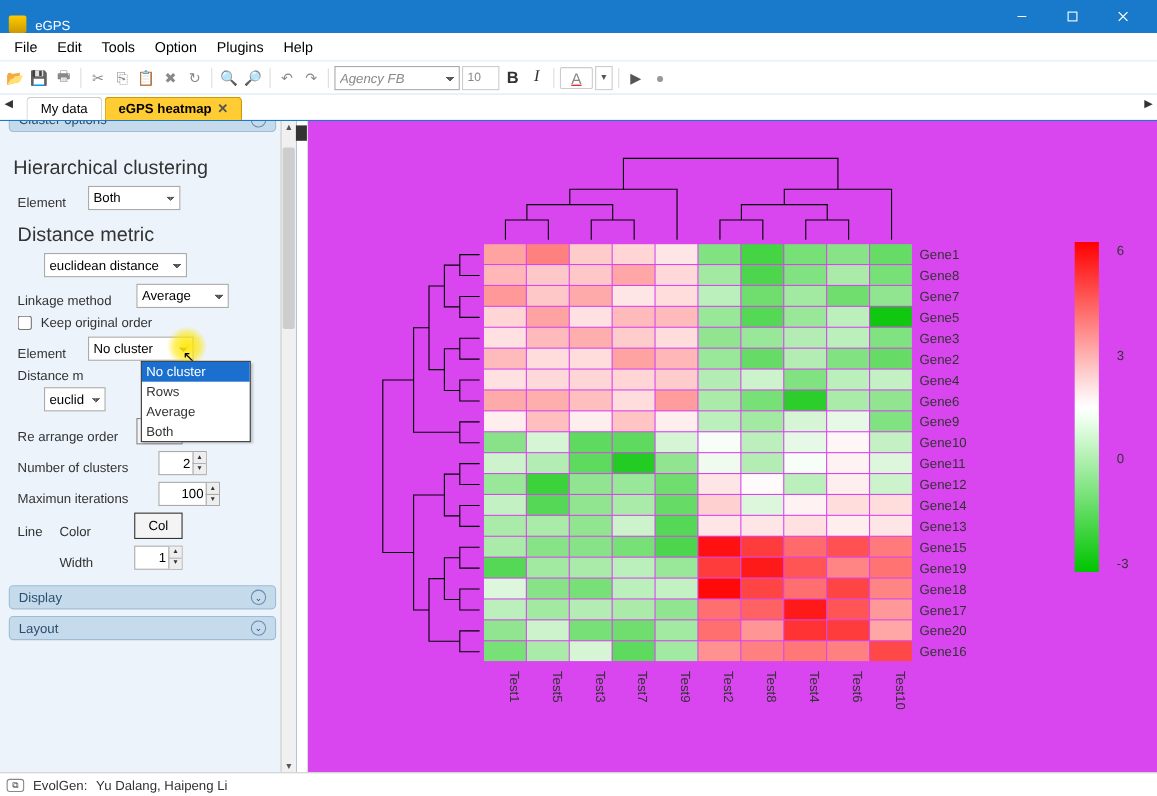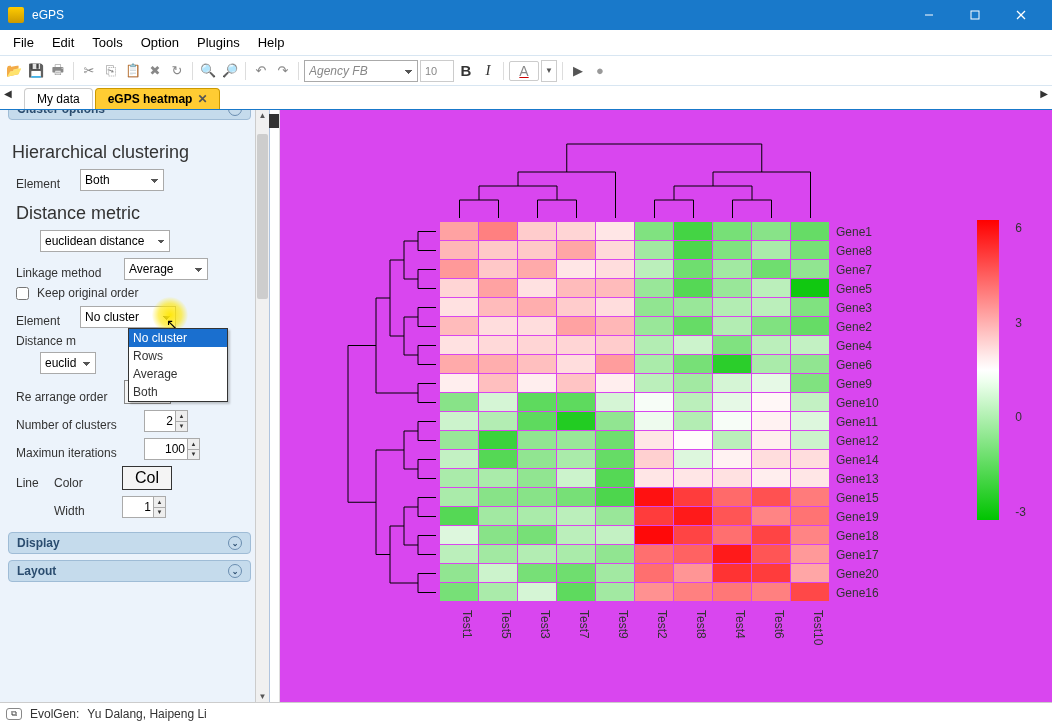--- a/index.html
+++ b/index.html
@@ -1,19 +1,19 @@
 <!DOCTYPE html>
 <html><head>
 <meta charset="utf-8">
 <style>
 * { margin:0; padding:0; box-sizing:border-box; font-family:"Segoe UI",Tahoma,sans-serif; font-size:12px; }
 body { background:#fff; width:1052px; height:724px; overflow:hidden; position:relative; }
 
 
-.titlebar { background:#1979ca; height:30px; display:flex; align-items:center; color:#fff; padding:0 8px; }
+.titlebar { background:#1979ca; height:30px; display:flex; align-items:flex-end; color:#fff; padding:0 8px; }
 .titlebar .logo { width:16px; height:16px; background:linear-gradient(#ffcc00,#cc9900); border-radius:2px; margin-right:8px; }
 .titlebar .title { flex:1; font-size:12px; }
 .titlebar .winbtn { width:46px; height:30px; display:flex; align-items:center; justify-content:center; color:#fff; }
 
 
 .menubar { height:26px; background:#fff; border-bottom:1px solid #d8e6f2; display:flex; align-items:center; padding:0 4px; }
 .menubar span { padding:4px 9px; font-size:13px; color:#000; cursor:default; }
 
 
 .toolbar { height:30px; background:#fff; border-bottom:1px solid #d8e6f2; display:flex; align-items:center; padding:0 4px; gap:2px; }
@@ -44,38 +44,38 @@
 .sidepanel { width:270px; background:#ecf3fb; border-right:1px solid #b0c4de; position:relative; overflow:hidden;}
 .sidepanel .scroll { position:absolute; right:0; top:0; width:14px; height:100%; background:#f0f0f0; border-left:1px solid #ccc;}
 .sidepanel .scroll .thumb { position:absolute; left:1px; right:1px; top:4%; height:28%; background:#cdcdcd; border-radius:2px;}
 .sidepanel .scroll .arrow { position:absolute; left:0;right:0; text-align:center; font-size:8px; color:#555;}
 .sidepanel .scroll .up{ top:1px;} .sidepanel .scroll .down{ bottom:1px;}
 .gutter { width:10px; background:#fff; border-right:1px solid #ddd; position:relative;}
 .gutter .handle { position:absolute; left:-1px; top:4px; width:10px; height:14px; background:#333;}
 .canvas { flex:1; background:#d946ef; position:relative; }
 
 
-.panelheader { background:#c5dbec; border:1px solid #9fbcd6; border-radius:4px; margin:0 18px 6px 8px; padding:3px 8px; font-weight:bold; color:#2b4d6f; font-size:13px; display:flex; justify-content:space-between; align-items:center;}
+.panelheader { background:#c5dbec; border:1px solid #9fbcd6; border-radius:4px; margin:0 18px 6px 8px; padding:3px 8px; font-weight:normal; color:#2b4d6f; font-size:13px; display:flex; justify-content:space-between; align-items:center;}
 .panelheader.cut { margin-top:-12px;}
 .panelheader .chev { width:14px;height:14px;border:1px solid #6a8db0;border-radius:50%;display:flex;align-items:center;justify-content:center;font-size:8px;color:#2b4d6f;}
 .panelbody { padding:4px 22px 8px 16px; color:#333; font-size:12.5px;}
 .panelbody .grouplabel { margin:12px 0 6px -4px; font-size:18px;}
 .row { display:flex; align-items:flex-end; margin:6px 0; gap:8px;}
 .row label { min-width:56px; }
 .row .wide { min-width:100px;}
 select.combo { height:22px; border:1px solid #aaa; background:#fff; padding:0 18px 0 4px; min-width:84px; font-size:12px;
   -webkit-appearance:none; appearance:none;
   background-image:linear-gradient(45deg,transparent 50%,#555 50%),linear-gradient(135deg,#555 50%,transparent 50%);
   background-position:right 8px top 9px,right 4px top 9px; background-size:4px 4px,4px 4px; background-repeat:no-repeat;}
 input.spin { width:44px; height:22px; border:1px solid #aaa; text-align:right; padding-right:14px; font-size:12px;}
 .spinwrap { position:relative; display:inline-block;}
 .spinwrap .spinbtns { position:absolute; right:1px; top:1px; bottom:1px; width:12px; display:flex; flex-direction:column;}
 .spinwrap .spinbtns div { flex:1; background:#eee; border-left:1px solid #aaa; border-bottom:1px solid #aaa; font-size:6px; display:flex;align-items:center;justify-content:center;}
 .spinwrap .spinbtns div:last-child{ border-bottom:none;}
-button.btn { height:24px; padding:0 12px; border:1px solid #888; background:#f4f4f4; font-size:16px;}
+button.btn { height:24px; padding:0 12px; border:1px solid #888; background:#f4f4f4; font-size:12px;}
 input[type=checkbox]{ width:13px; height:13px; }
 
 
 .kmeans-elem { position:relative; }
 .kmeans-elem .combo { background-color:#fff; }
 .highlight-dot { position:absolute; width:36px;height:36px; border-radius:50%;
   background:radial-gradient(circle,rgba(255,230,0,0.95) 0%,rgba(255,230,0,0.6) 45%,rgba(255,230,0,0) 72%);
   left:136px; top:-9px; pointer-events:none;}
 .cursor { position:absolute; left:150px; top:10px; font-size:14px; color:#000; pointer-events:none;}
 .dropdown-list { position:absolute; left:112px; top:22px; width:100px; background:#fff; border:1px solid #333; z-index:5; box-shadow:2px 2px 2px rgba(0,0,0,0.2);}

